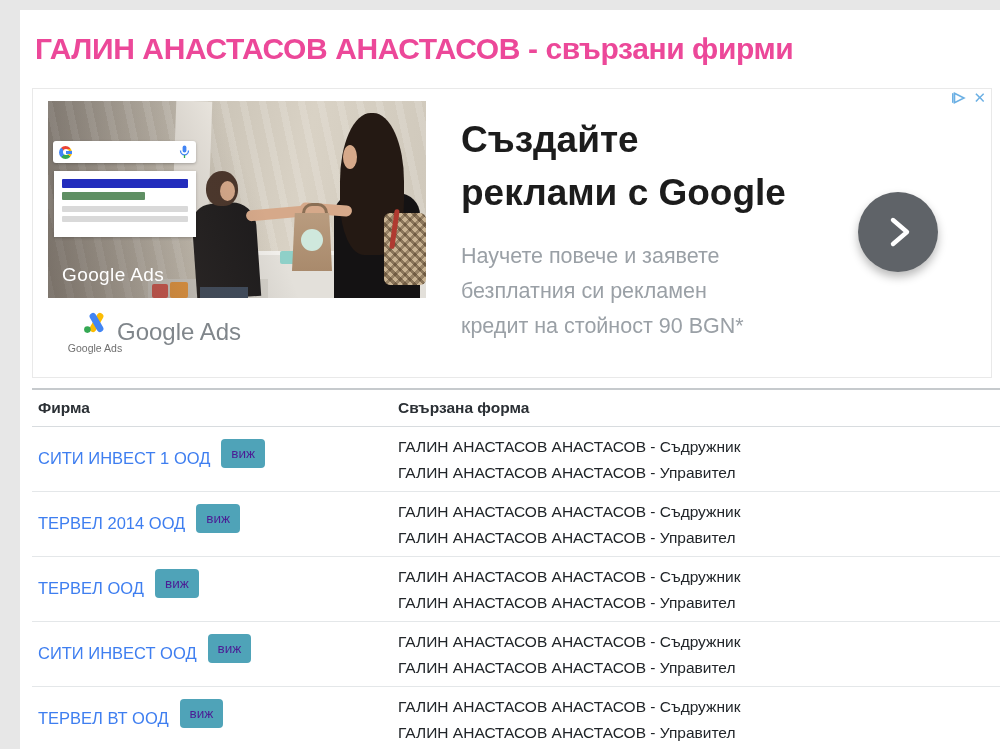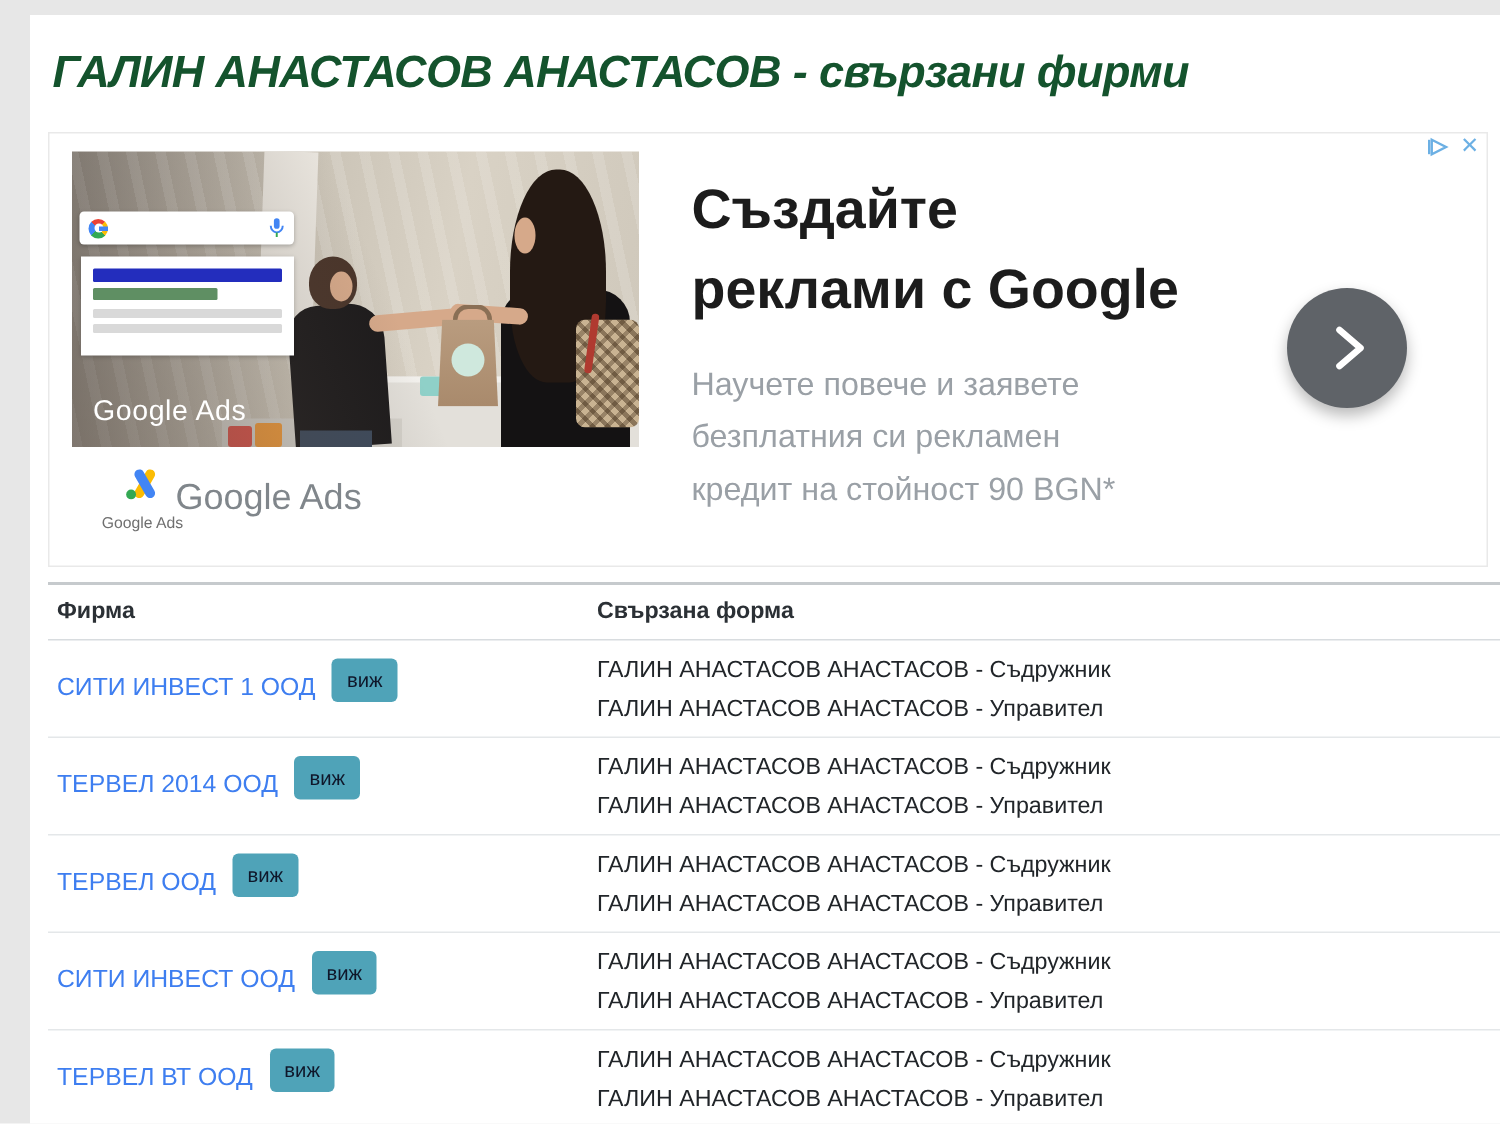--- a/index.html
+++ b/index.html
@@ -8,23 +8,22 @@
     background:#e7e7e7;
     font-family:"Liberation Sans","DejaVu Sans",sans-serif;
     position:relative;
   }
   .card{
     position:absolute;left:20px;top:10px;width:980px;height:760px;
     background:#ffffff;
   }
   .page-title{
     position:absolute;left:15px;top:22px;width:940px;
-    font-size:30px;font-weight:600;color:#14532d;letter-spacing:-0.4px;
+    font-size:30px;font-weight:600;color:#ec4899;letter-spacing:-0.4px;
     margin:0;
-    font-style:italic;
   }
   
   .ad{
     position:absolute;left:12px;top:78px;width:958px;height:288px;
     border:1px solid #e9e9e9;background:#fff;
   }
   .adchoices{
     position:absolute;right:5px;top:2px;display:flex;gap:6px;align-items:center;
   }
   .adchoices svg{display:block;}
@@ -127,21 +126,21 @@
     padding:9px 6px;font-weight:700;font-size:15.5px;color:#2b3035;box-sizing:border-box;
   }
   .t-head .c1{width:360px;}
   .t-row{
     display:flex;border-bottom:1px solid #e4e7e9;padding:5px 6px;min-height:51px;
     align-items:flex-start;box-sizing:content-box;
   }
   .c-company{width:360px;display:flex;align-items:flex-end;gap:11px;height:36px;}
   .company-link{color:#3e7ef0;font-size:16.5px;text-decoration:none;cursor:pointer;}
   .view-btn{
-    background:#4fa3b8;color:#0f172a;border:none;border-radius:4px;
+    background:#4fa3b8;color:#4c1d95;border:none;border-radius:4px;
     font-size:13.5px;padding:8px 10px;line-height:1;cursor:pointer;
     font-family:"Liberation Sans","DejaVu Sans",sans-serif;
   }
   .c-relations{flex:1;font-size:15.5px;color:#212529;line-height:26px;padding-top:2px;}
   .c-relations div{white-space:nowrap;}
 </style>
 </head>
 <body>
 
 <div class="card">

